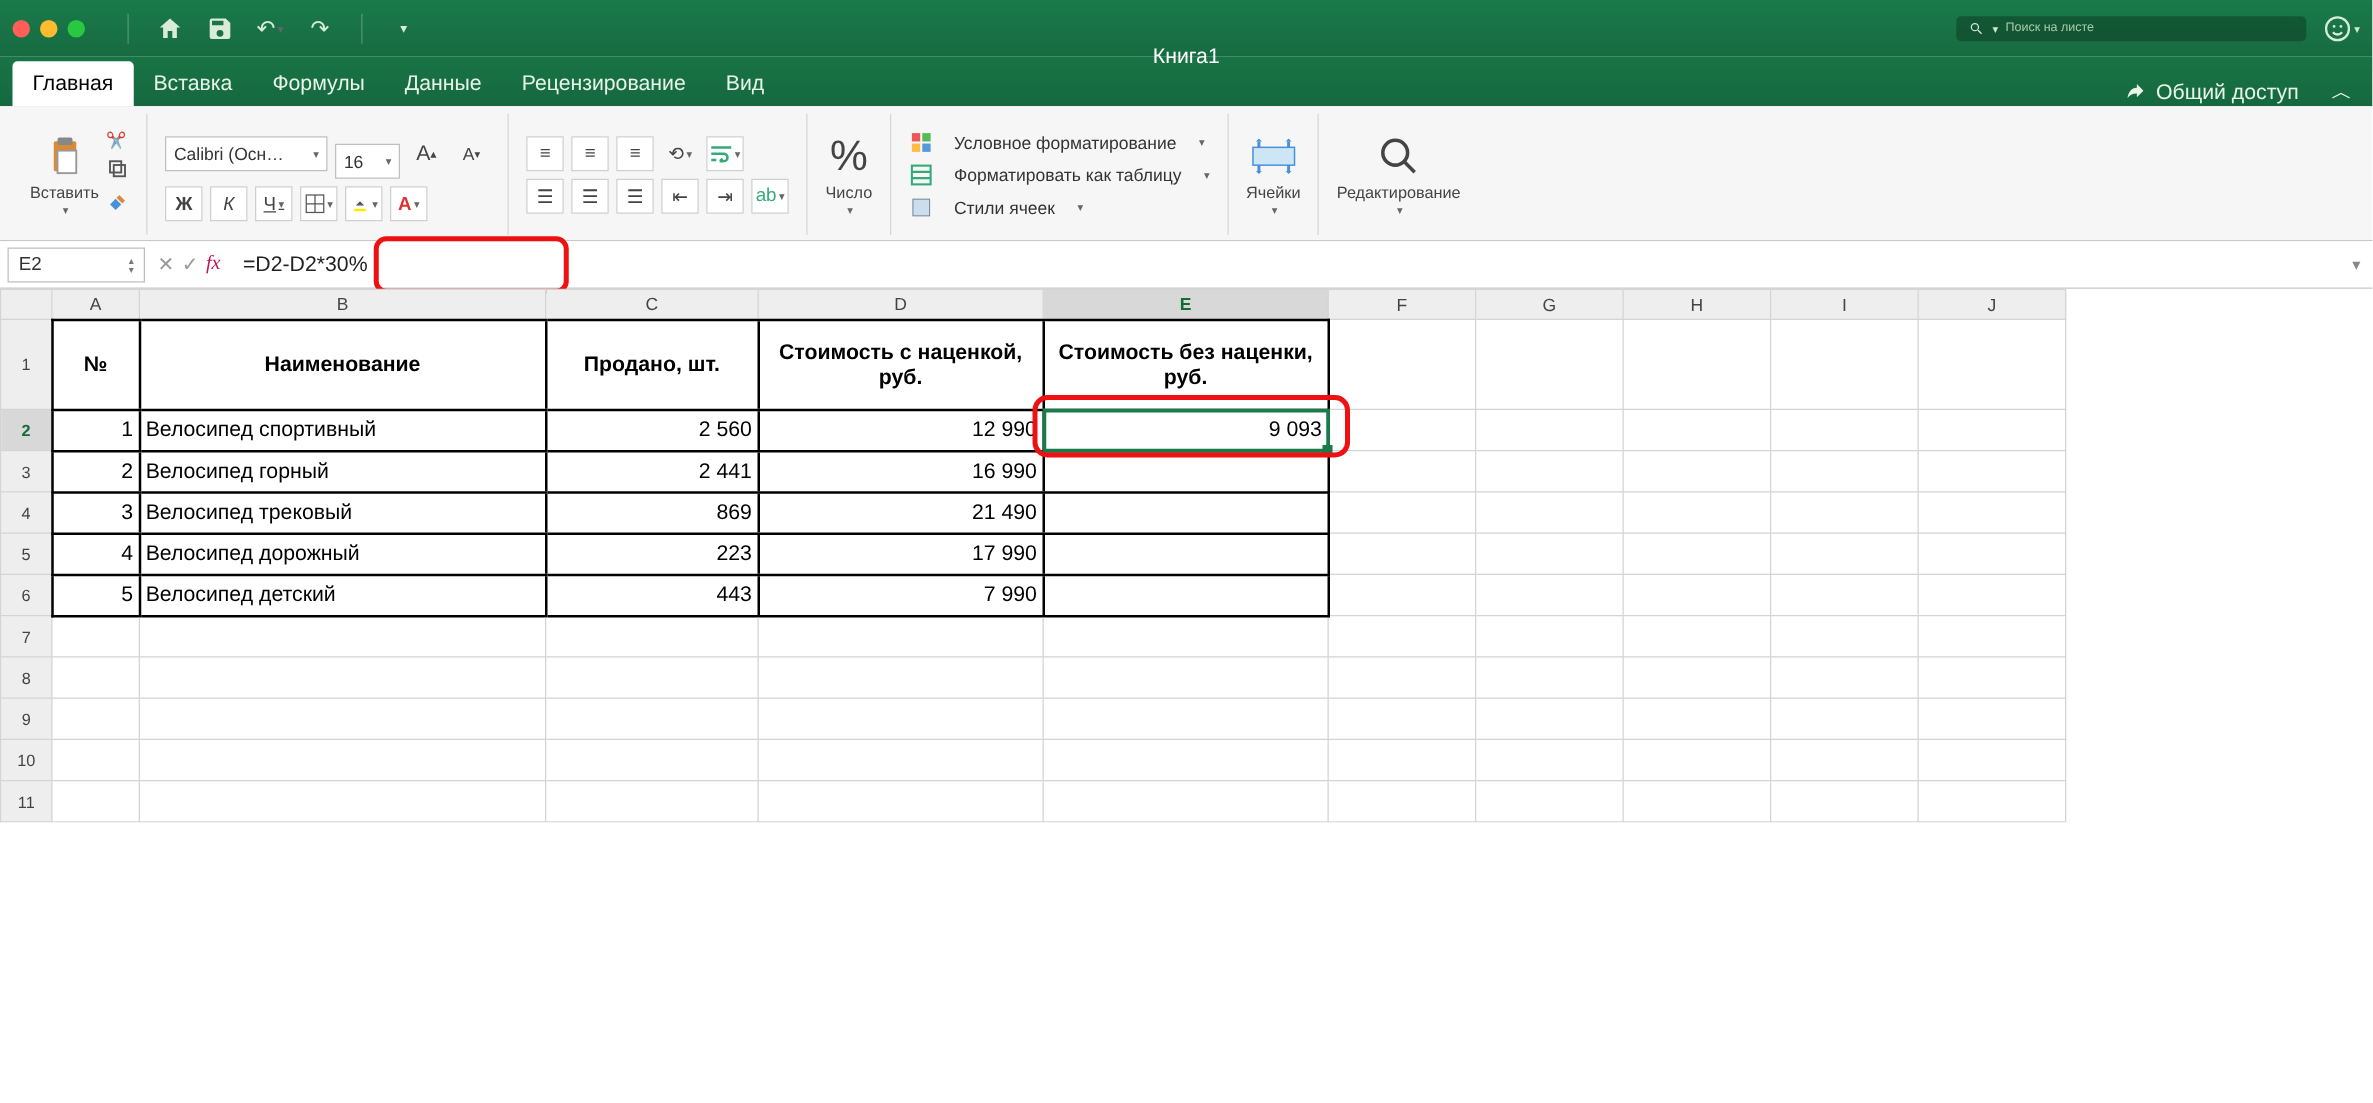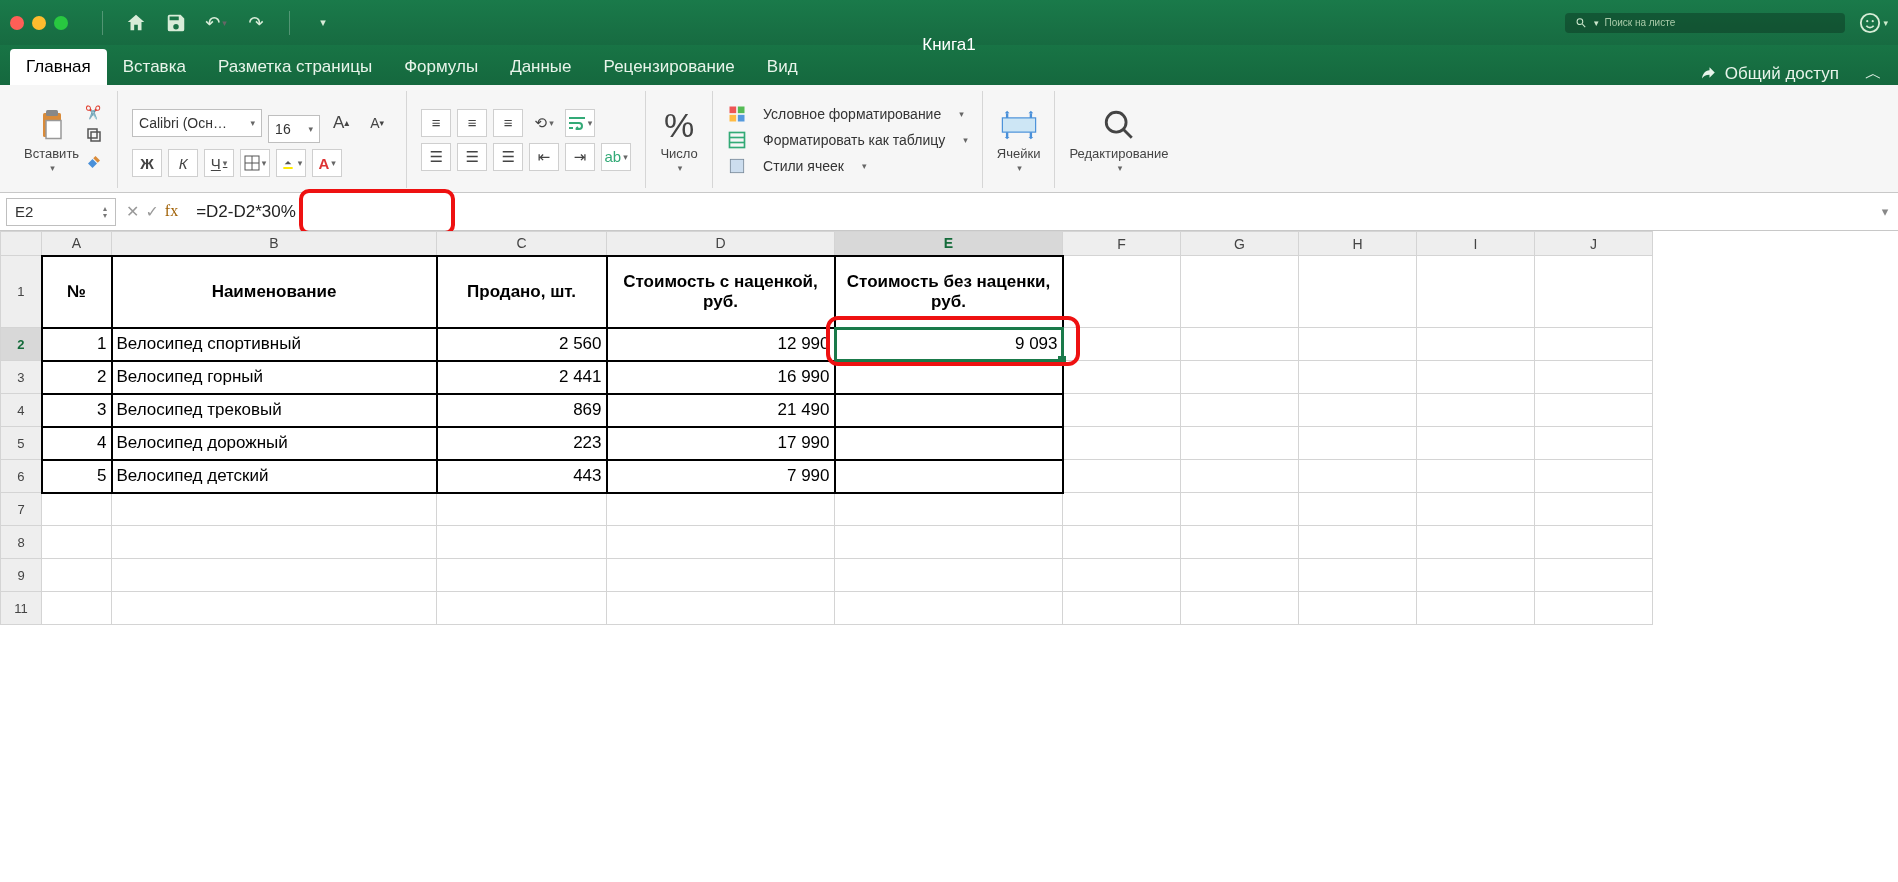--- a/index.html
+++ b/index.html
@@ -45,21 +45,21 @@
   .ibtn.nb{border:none;background:transparent;}
   .condrow{display:flex;align-items:center;gap:16px;font-size:14px;color:#333;white-space:nowrap;}
   .condrow svg{width:20px;height:20px;}
 
   
   .fbar { height: 38px; border-bottom: 1px solid #c8c8c8; display: flex; align-items: center; background:#fff; position:relative;}
   .namebox { width: 110px; border: 1px solid #bfbfbf; margin: 4px 0 4px 6px; height: 28px; display: flex; align-items: center; padding: 0 8px; font-size: 15px; color:#333; justify-content:space-between;}
   .namebox .spin{display:flex;flex-direction:column;font-size:8px;color:#777;line-height:7px;}
   .fbtns{display:flex;gap:6px;margin:0 10px;color:#999;}
   .fbtns span{font-size:16px;}
-  .fx{font-family:Georgia,serif;color:#a16207;}
+  .fx{font-style:italic;font-family:Georgia,serif;color:#be185d;}
   .finput{flex:1;font-size:17px;color:#222;padding:0 8px;}
   .expand{width:26px;text-align:center;color:#888;}
   .formula-highlight{position:absolute;left:299px;top:-4px;width:156px;height:46px;border:4px solid #e11;border-radius:10px;pointer-events:none;}
 
   
   .grid-wrap{position:relative;}
   .grid { border-collapse: collapse; table-layout: fixed; }
   .grid th, .grid td { border: 1px solid #d4d4d4; height: 33px; }
   .corner{width:41px;background:#eee;}
   .colhdr { background: #eee; color: #444; font-weight: 400; font-size: 14px; text-align:center;}
@@ -128,21 +128,20 @@
         <circle cx="15" cy="10" r="1.2" fill="currentColor"></circle>
         <path d="M8 15c1 1.2 2.5 2 4 2s3-.8 4-2" fill="none" stroke="currentColor" stroke-width="2"></path>
       </svg>
       <span class="tri" style="color:#cdeccd;">▾</span>
     </div>
 </div>
 
 <div class="tabstrip">
   <div class="tab active">Главная</div>
   <div class="tab">Вставка</div>
-  <div class="tab">Разметка страницы</div>
   <div class="tab">Формулы</div>
   <div class="tab">Данные</div>
   <div class="tab">Рецензирование</div>
   <div class="tab">Вид</div>
   <div class="share">
     <svg viewBox="0 0 24 24">
         <path fill="currentColor" d="M14 3l7 7-7 7v-4c-5 0-8 2-10 5 1-6 4-11 10-11V3z"></path>
       </svg>
     <span>Общий доступ</span>
     <span class="chevup">︿</span>
@@ -455,20 +454,33 @@
           <td class="cell"></td>
           <td class="cell"></td>
           <td class="cell"></td>
           <td class="cell"></td>
           <td class="cell"></td>
           <td class="cell"></td>
           <td class="cell"></td>
           <td class="cell"></td>
         </tr>
   <tr>
+          <td class="rowhdr">10</td>
+          <td class="cell"></td>
+          <td class="cell"></td>
+          <td class="cell"></td>
+          <td class="cell"></td>
+          <td class="cell"></td>
+          <td class="cell"></td>
+          <td class="cell"></td>
+          <td class="cell"></td>
+          <td class="cell"></td>
+          <td class="cell"></td>
+        </tr>
+  <tr>
           <td class="rowhdr">11</td>
           <td class="cell"></td>
           <td class="cell"></td>
           <td class="cell"></td>
           <td class="cell"></td>
           <td class="cell"></td>
           <td class="cell"></td>
           <td class="cell"></td>
           <td class="cell"></td>
           <td class="cell"></td>

